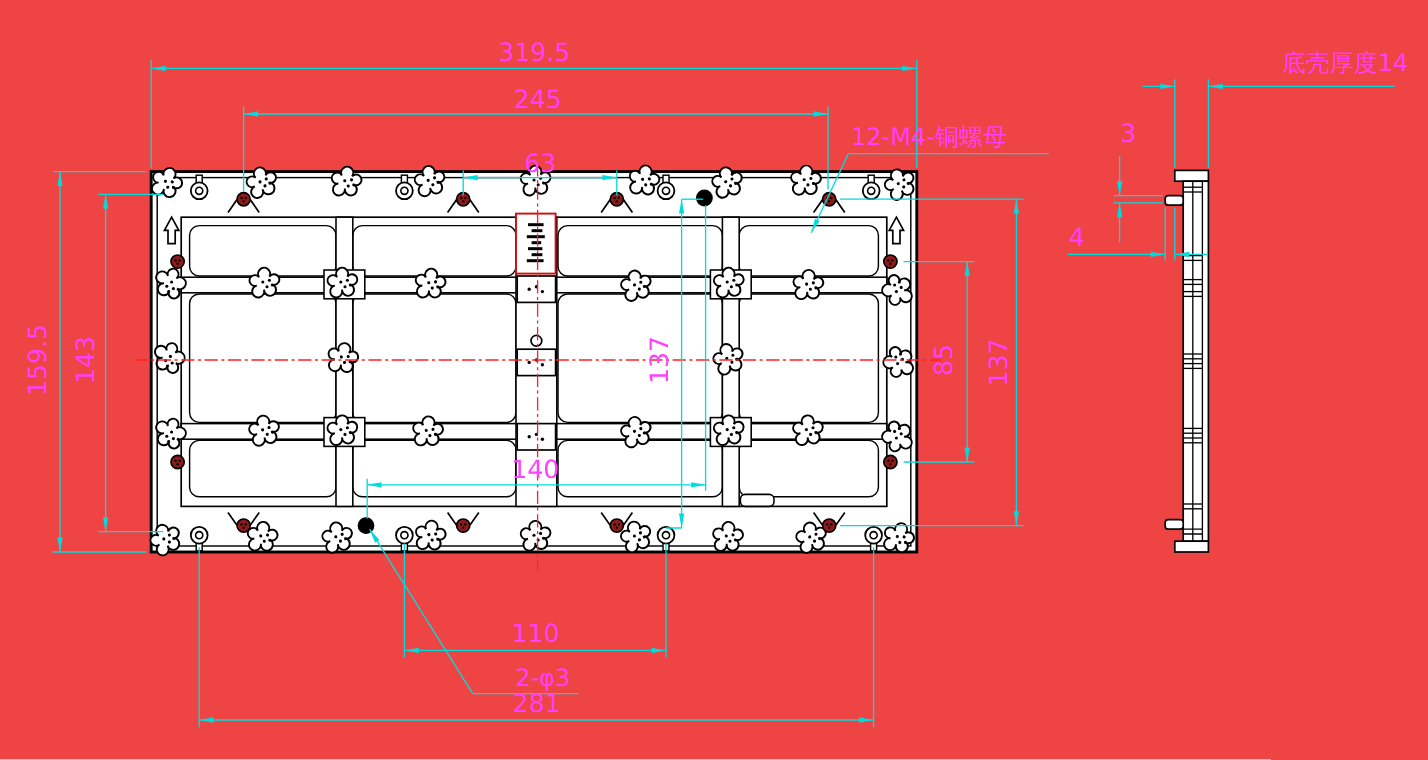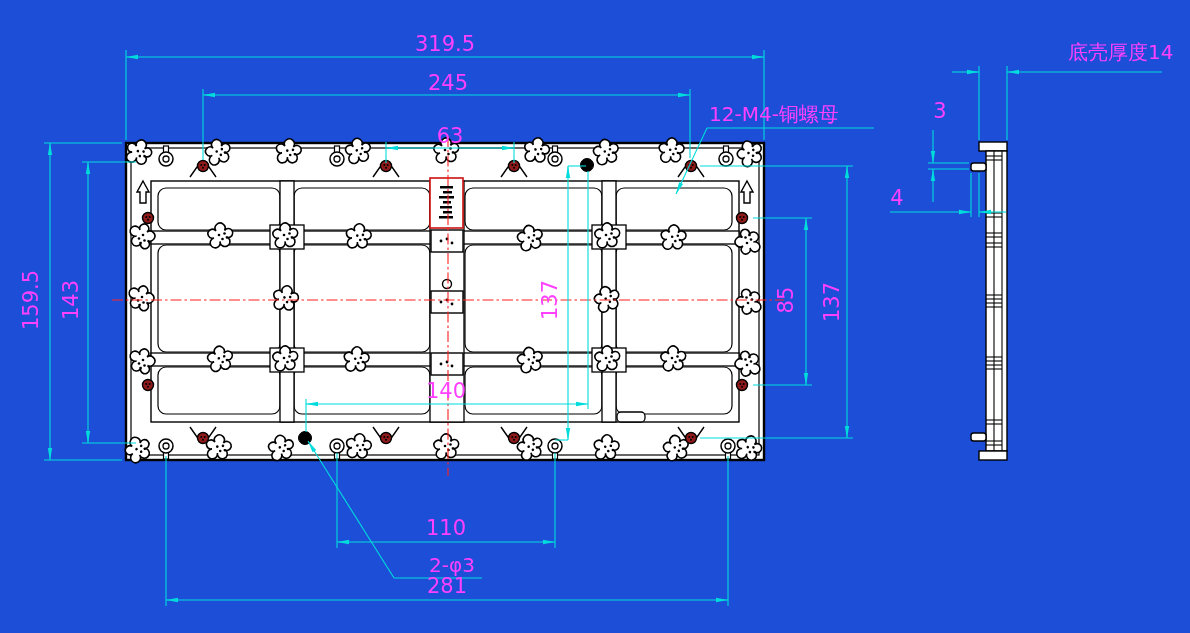--- a/index.html
+++ b/index.html
@@ -1,16 +1,16 @@
 <!DOCTYPE html>
 <html><head>
 <meta charset="utf-8">
 <style>
   html,body{margin:0;padding:0;background:#ffffff;}
-  #stage{position:relative;width:1190px;height:633px;background:#1d4ed8;overflow:hidden;
+  #stage{position:relative;width:1190px;height:633px;background:#ef4444;overflow:hidden;
          font-family:"DejaVu Sans",sans-serif;}
   svg{position:absolute;left:0;top:0;}
   text{font-family:"DejaVu Sans",sans-serif;}
   .dimtxt{fill:#ff40ff;font-size:21px;}
   .dimtxt-s{fill:#ff40ff;font-size:20px;}
   .cjk{fill:#ff40ff;font-size:20px;}
 </style>
 </head>
 <body>
 

